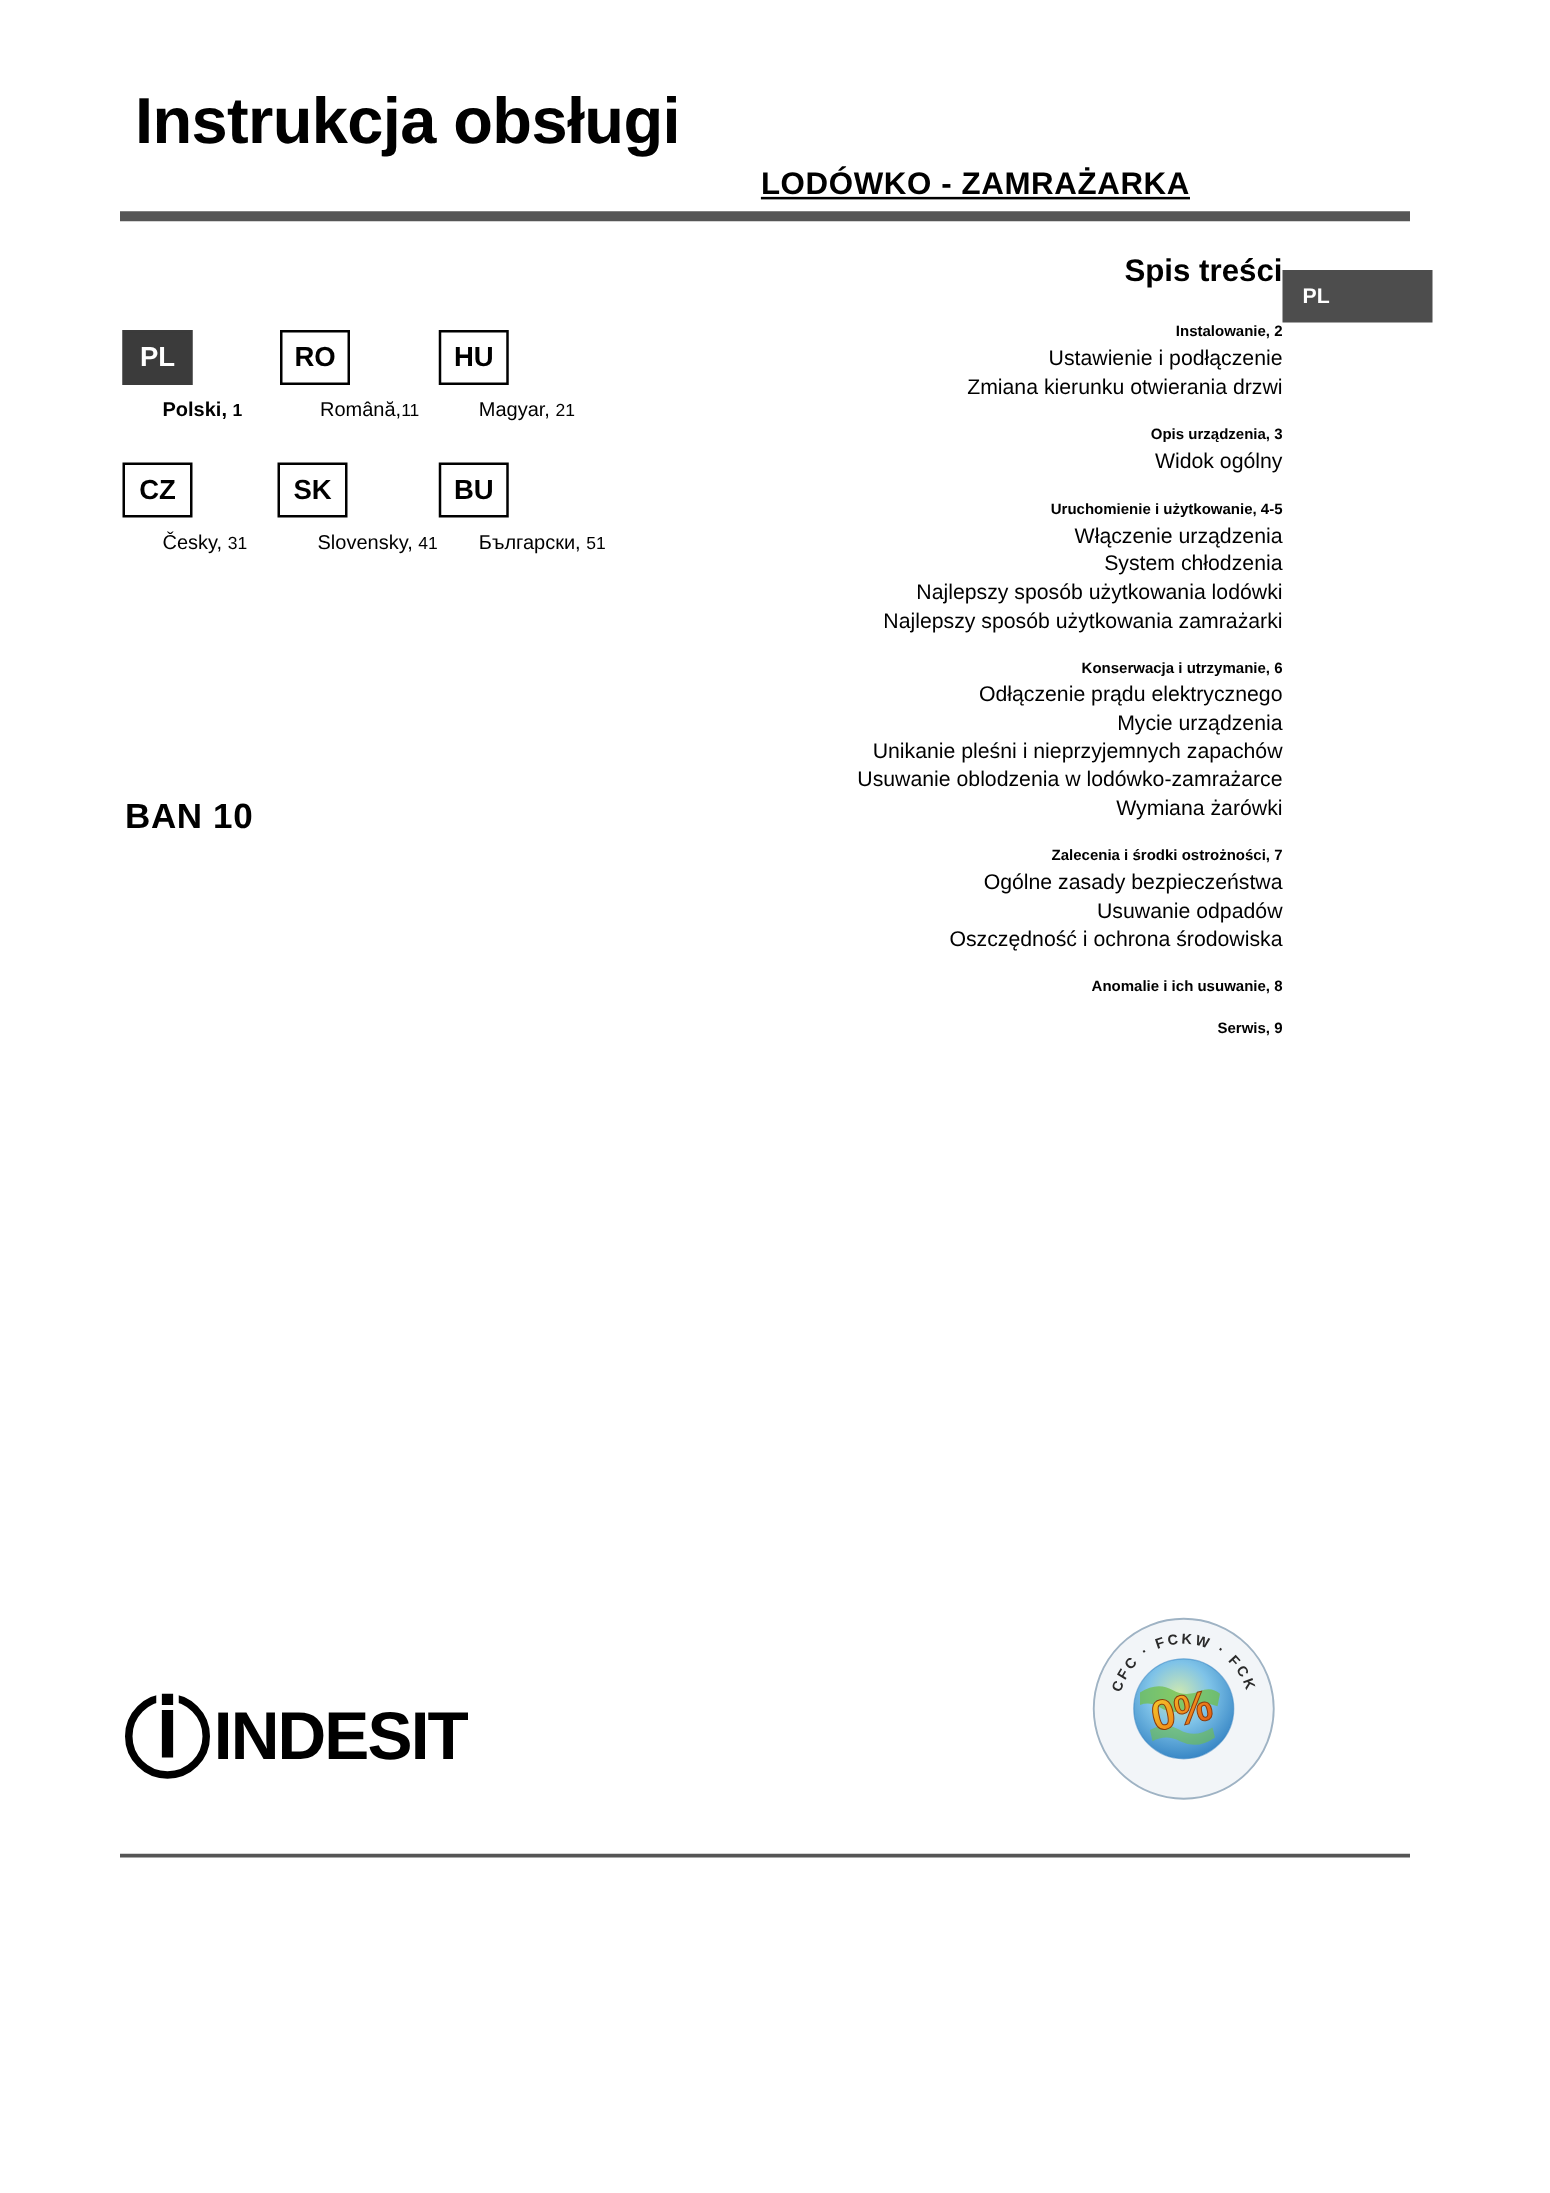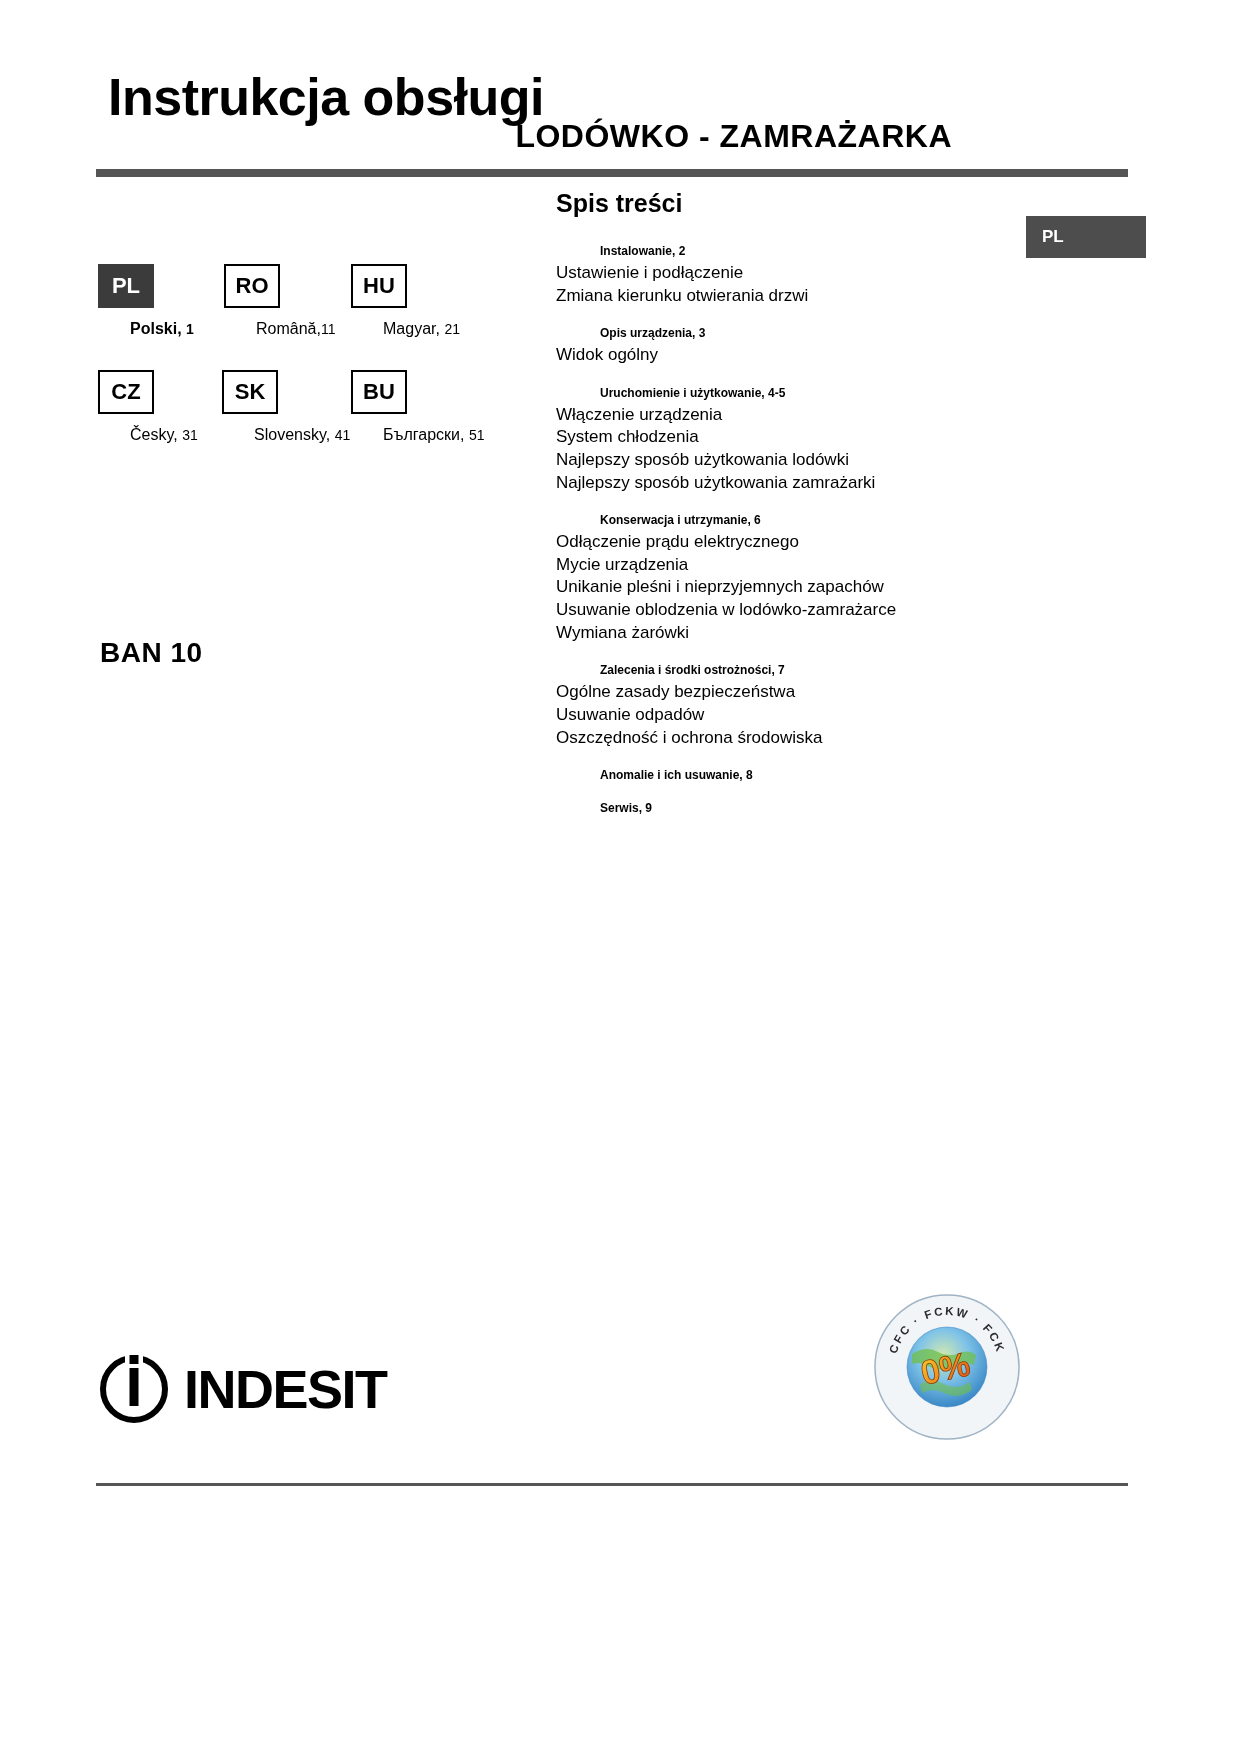--- a/index.html
+++ b/index.html
@@ -28,26 +28,27 @@
     left: 108px;
     top: 32px;
     font-size: 52px;
     font-weight: bold;
     letter-spacing: -0.5px;
     white-space: nowrap;
   }
   .doc-subtitle {
     position: absolute;
     right: 108px;
-    top: 136px;
-    font-size: 32px;
+    top: 148px;
+    font-size: 25px;
     font-weight: bold;
     letter-spacing: 0.5px;
     white-space: nowrap;
     transform: translateY(-50%);
+    text-decoration: underline;
   }
   .header-rule {
     position: absolute;
     left: 96px;
     top: 169px;
     width: 1032px;
     height: 8px;
     background: #555555;
   }
   .footer-rule {
@@ -127,22 +128,23 @@
     top: 637px;
     font-size: 28px;
     font-weight: bold;
     letter-spacing: 0.5px;
   }
 
   
   .toc {
     position: absolute;
     left: 556px;
-    top: 189px;
+    top: 203px;
     width: 470px;
+    text-align: right;
   }
   .toc-title {
     font-size: 25px;
     font-weight: bold;
     margin-bottom: 26px;
   }
   .toc-section {
     margin-bottom: 19px;
   }
   .toc-head {
@@ -201,21 +203,21 @@
   .logo-mark .dot {
     position: absolute;
     left: 50%;
     transform: translateX(-50%);
     top: 0px;
     width: 9px;
     height: 9px;
     background: #000;
   }
   .logo-text {
-    margin-left: 16px;
+    margin-left: 3px;
     font-size: 54px;
     font-weight: bold;
     letter-spacing: -1.5px;
   }
 
   
   .cfc-badge {
     position: absolute;
     left: 868px;
     top: 1288px;

